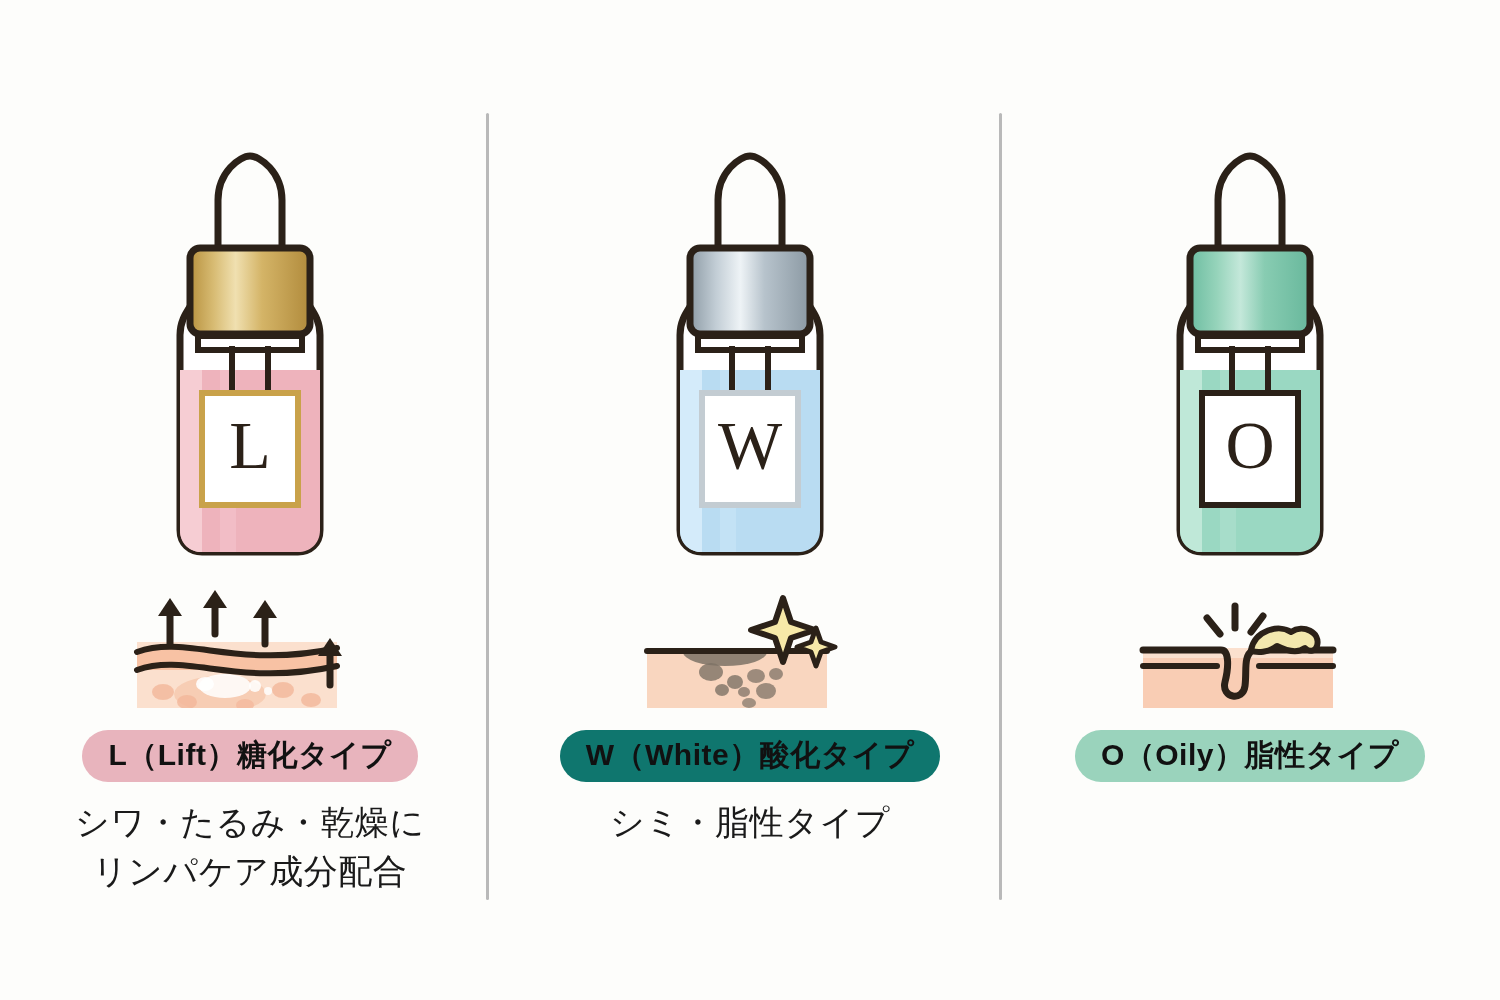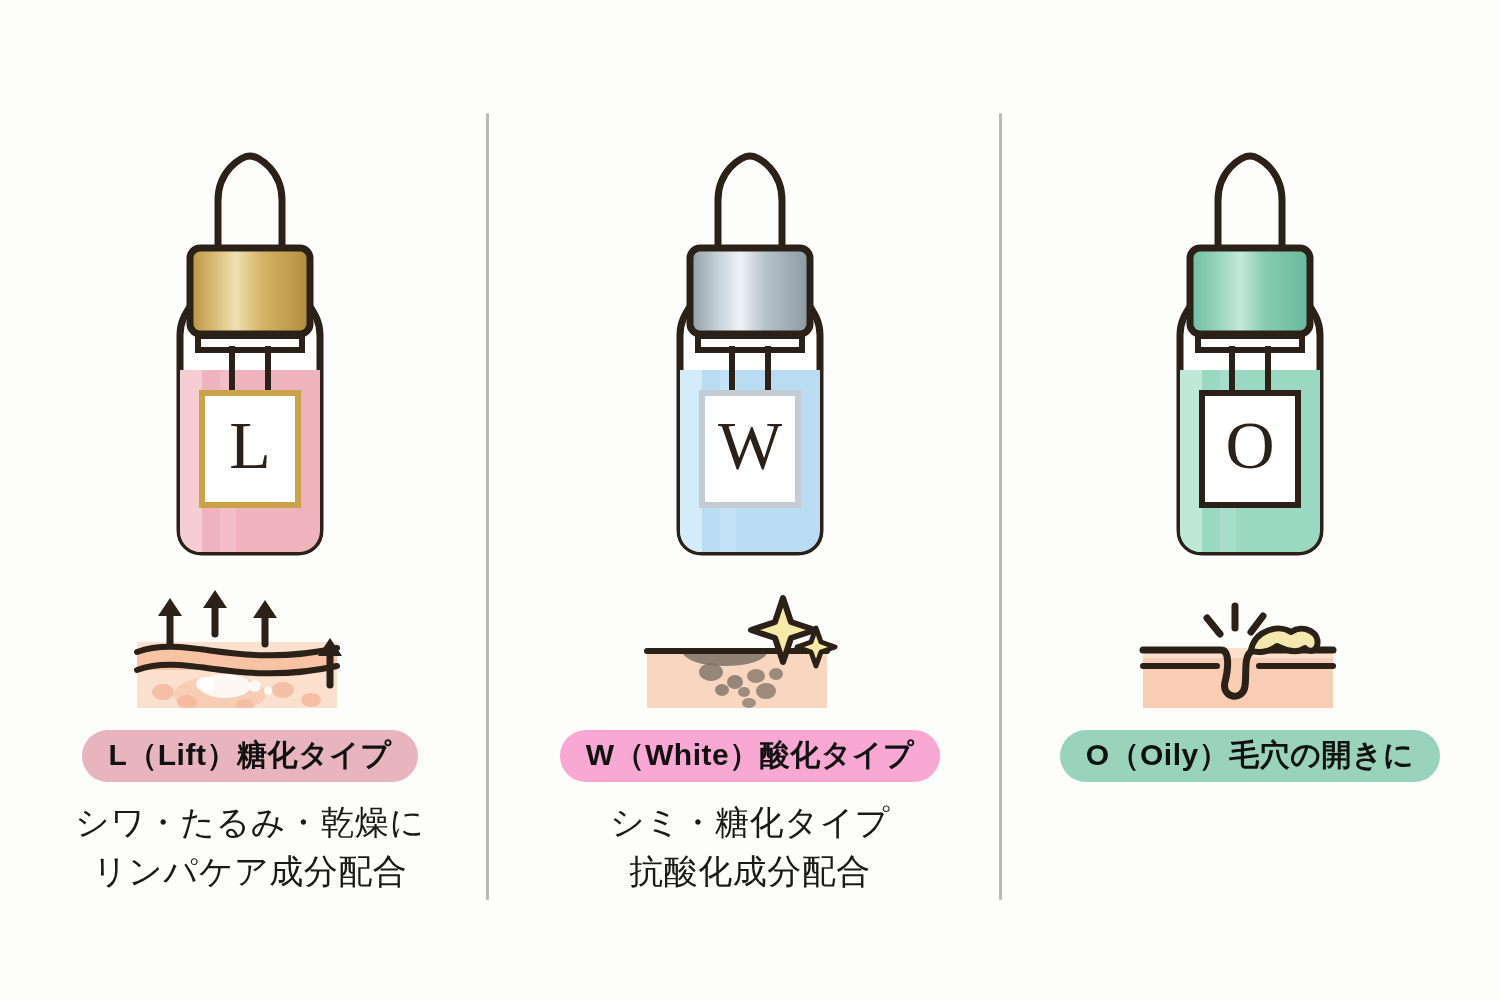--- a/index.html
+++ b/index.html
@@ -241,25 +241,24 @@
         <line x1="22" y1="61" x2="202" y2="61" stroke="#2b2118" stroke-width="6" stroke-linecap="round"></line>
         <g>
           <path d="M158,8 L166,32 L190,40 L166,48 L158,72 L150,48 L126,40 L150,32 Z" fill="#f7e9a8" stroke="#2b2118" stroke-width="6" stroke-linejoin="round"></path>
         </g>
         <g>
           <path d="M191,38 L196,52 L210,57 L196,62 L191,76 L186,62 L172,57 L186,52 Z" fill="#f7e9a8" stroke="#2b2118" stroke-width="5" stroke-linejoin="round"></path>
         </g>
       </svg>
     </div>
 
-    <div class="badge" style="background:#f9a8d4">W（White）酸化タイプ</div>
+    <div class="badge" style="background:#0f766e">W（White）酸化タイプ</div>
 
     <div class="desc">
-      <div>シミ・糖化タイプ</div>
-      <div>抗酸化成分配合</div>
+      <div>シミ・脂性タイプ</div>
     </div>
   </div>
 
   <div class="column">
 
     <div class="bottle-wrap">
       <svg width="200" height="440" viewBox="0 0 200 440">
         <defs>
           <linearGradient id="cap3" x1="0" y1="0" x2="1" y2="0">
             <stop offset="0%" stop-color="#6dbda1"></stop>
@@ -317,19 +316,19 @@
         <path d="M126,60 C130,40 154,34 166,42 C178,34 196,42 192,56 C190,62 184,62 180,58 C172,64 160,60 152,56 C144,62 132,64 126,60 Z" fill="#f3e8ae" stroke="#2b2118" stroke-width="6" stroke-linejoin="round"></path>
 
         <g stroke="#2b2118" stroke-width="7" stroke-linecap="round">
           <line x1="82" y1="28" x2="95" y2="44"></line>
           <line x1="110" y1="16" x2="110" y2="38"></line>
           <line x1="138" y1="26" x2="126" y2="42"></line>
         </g>
       </svg>
     </div>
 
-    <div class="badge" style="background:#9ad3bc">O（Oily）毛穴の開きに</div>
+    <div class="badge" style="background:#9ad3bc">O（Oily）脂性タイプ</div>
 
     <div class="desc">
     </div>
   </div>
 
 </div>
 
 </body></html>

